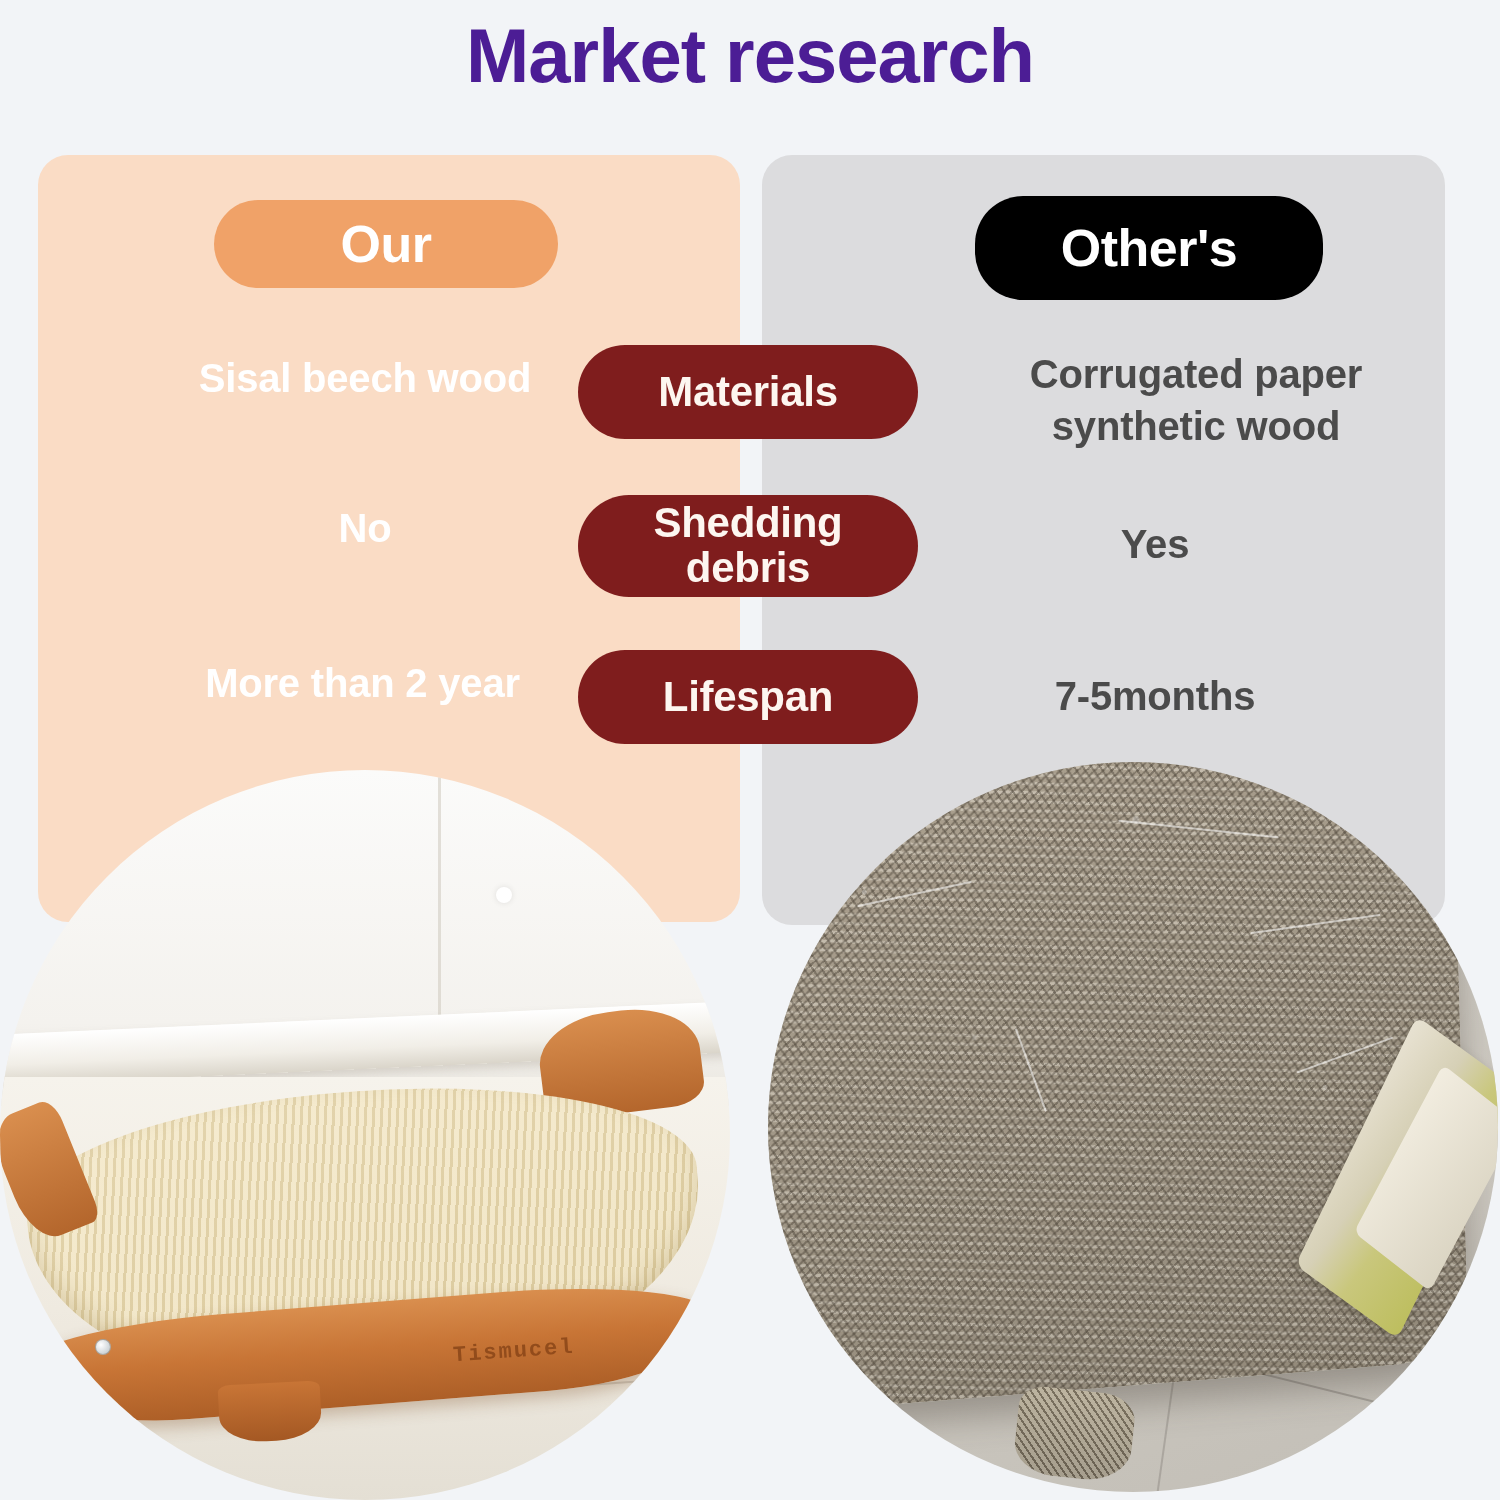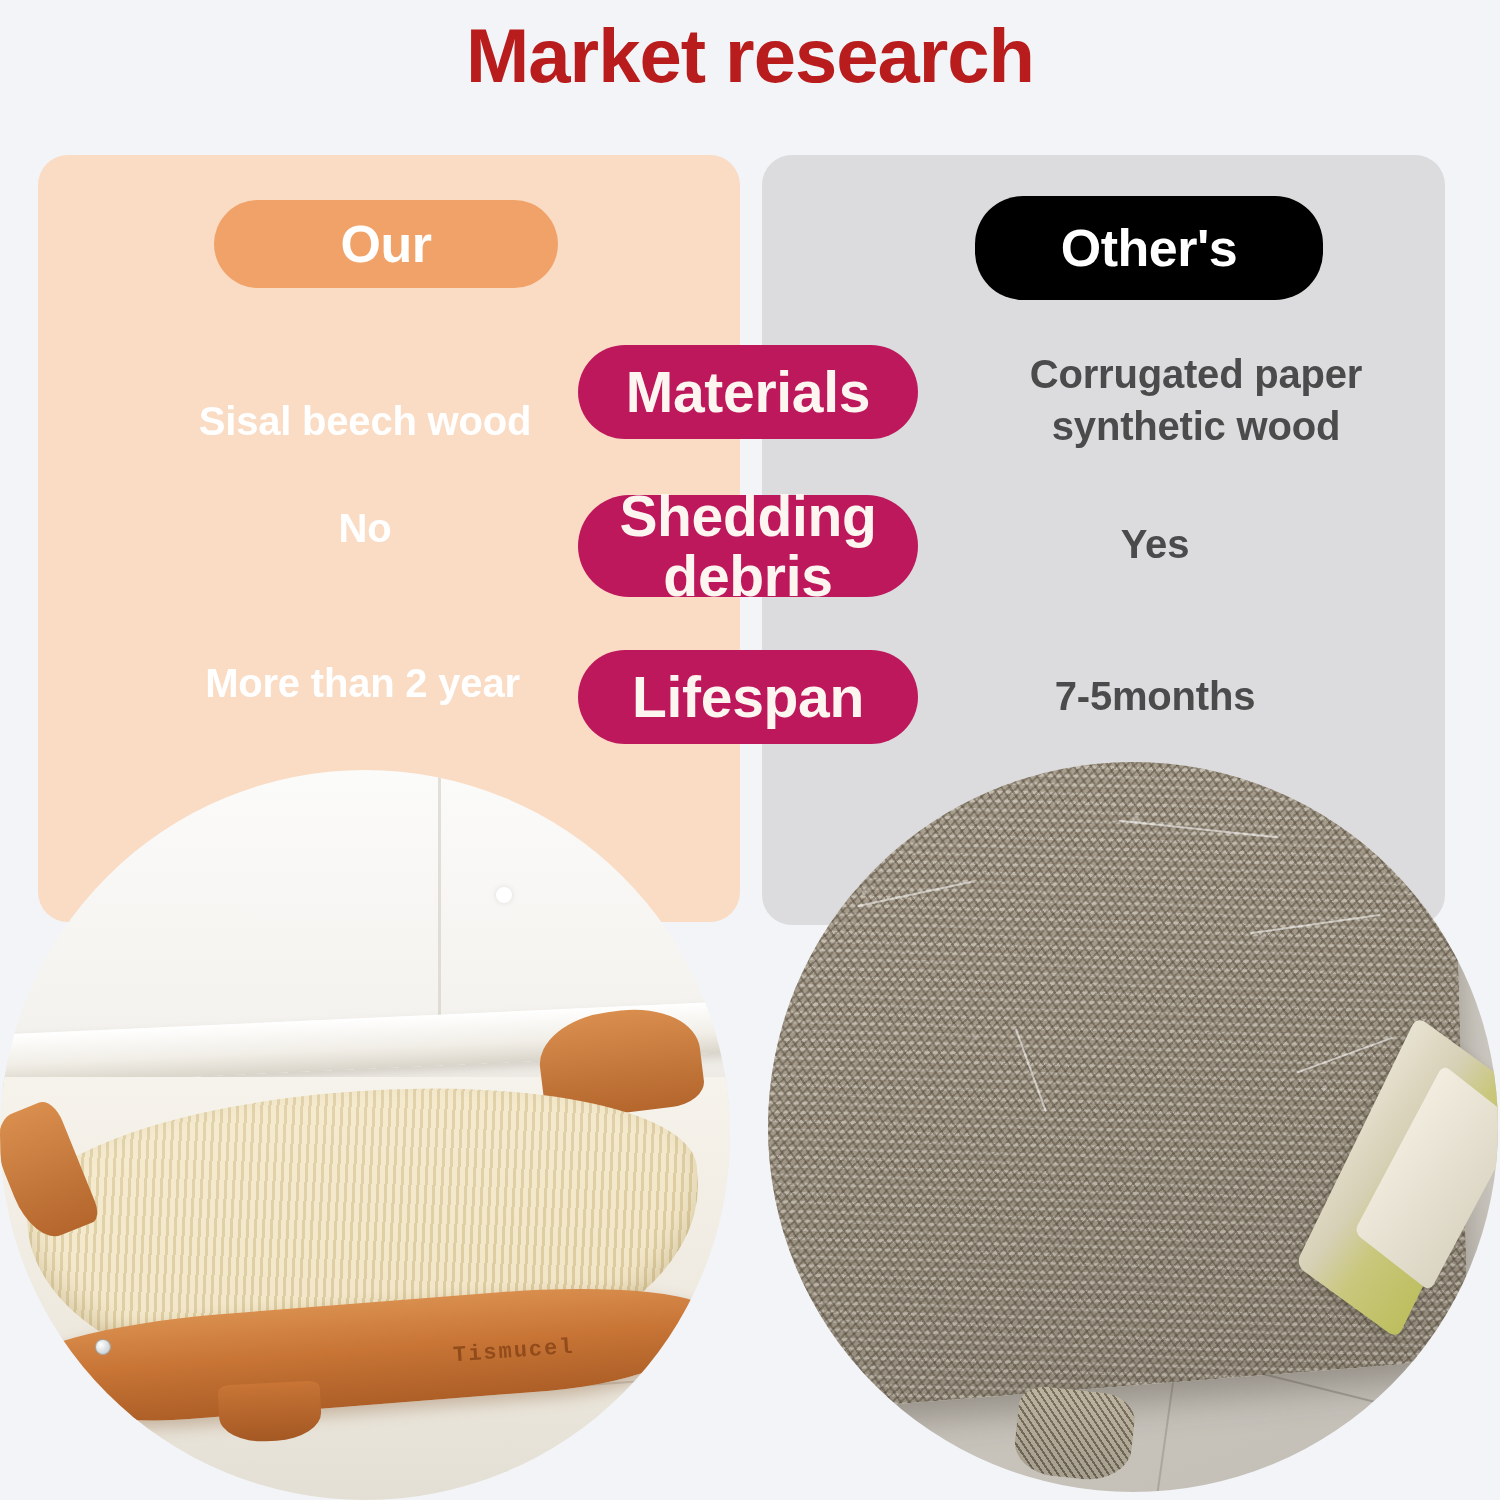--- a/index.html
+++ b/index.html
@@ -19,21 +19,21 @@
   
   .title {
     position: absolute;
     top: 14px;
     left: 0;
     width: 1500px;
     text-align: center;
     font-size: 76px;
     font-weight: bold;
     letter-spacing: -1px;
-    color: #b91c1c;
+    color: #4c1d95;
     line-height: 1.1;
   }
 
   
   .panel {
     position: absolute;
     border-radius: 30px;
   }
   .panel-our {
     left: 38px;
@@ -77,23 +77,23 @@
     background: #000000;
   }
 
   
   .pill {
     position: absolute;
     display: flex;
     align-items: center;
     justify-content: center;
     text-align: center;
-    background: #be185d;
+    background: #7f1d1d;
     color: #FDF6F0;
-    font-size: 57px;
+    font-size: 42px;
     font-weight: bold;
     border-radius: 60px;
     line-height: 1.06;
     letter-spacing: -0.3px;
     z-index: 4;
   }
   .pill-materials { left: 578px; top: 345px; width: 340px; height: 94px; }
   .pill-shedding  { left: 578px; top: 495px; width: 340px; height: 102px; }
   .pill-lifespan  { left: 578px; top: 650px; width: 340px; height: 94px; }
 
@@ -101,21 +101,21 @@
   .our-val {
     position: absolute;
     color: #FFFFFF;
     font-size: 40px;
     font-weight: bold;
     text-align: center;
     letter-spacing: -0.2px;
     line-height: 1.15;
     z-index: 3;
   }
-  .our-val-1 { left: 150px; top: 355px; width: 430px; margin-top: 43px; }
+  .our-val-1 { left: 150px; top: 355px; width: 430px; }
   .our-val-2 { left: 150px; top: 505px; width: 430px; }
   .our-val-3 { left: 145px; top: 660px; width: 435px; }
 
   
   .other-val {
     position: absolute;
     color: #4B4B4B;
     font-size: 40px;
     font-weight: bold;
     text-align: center;

